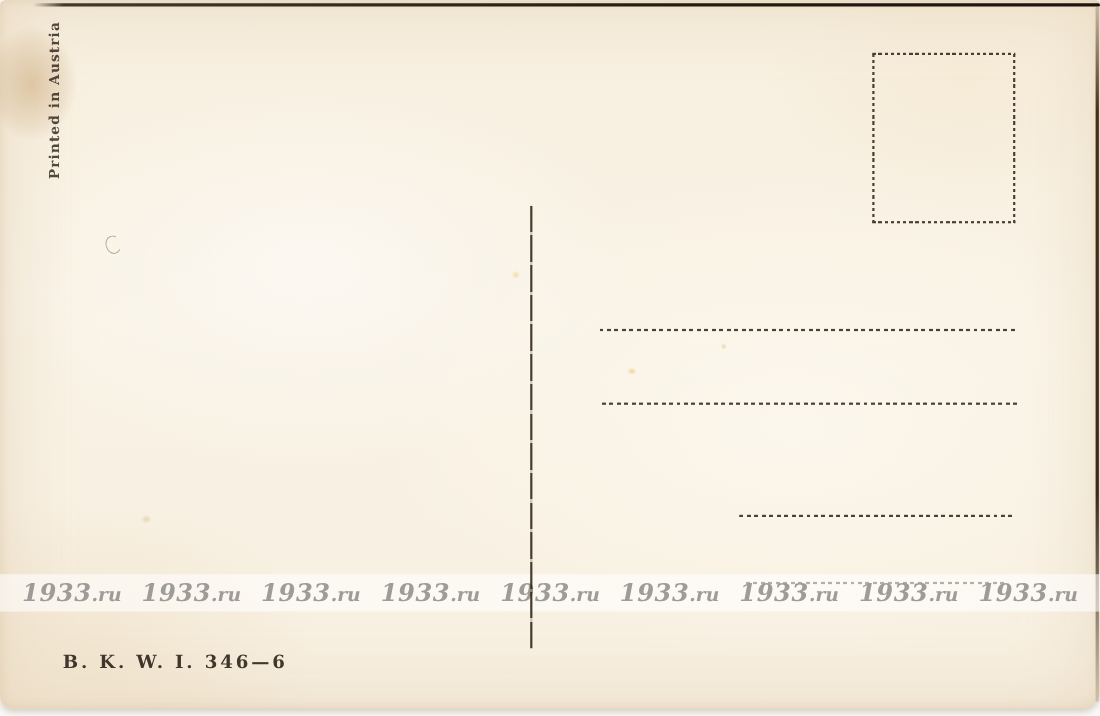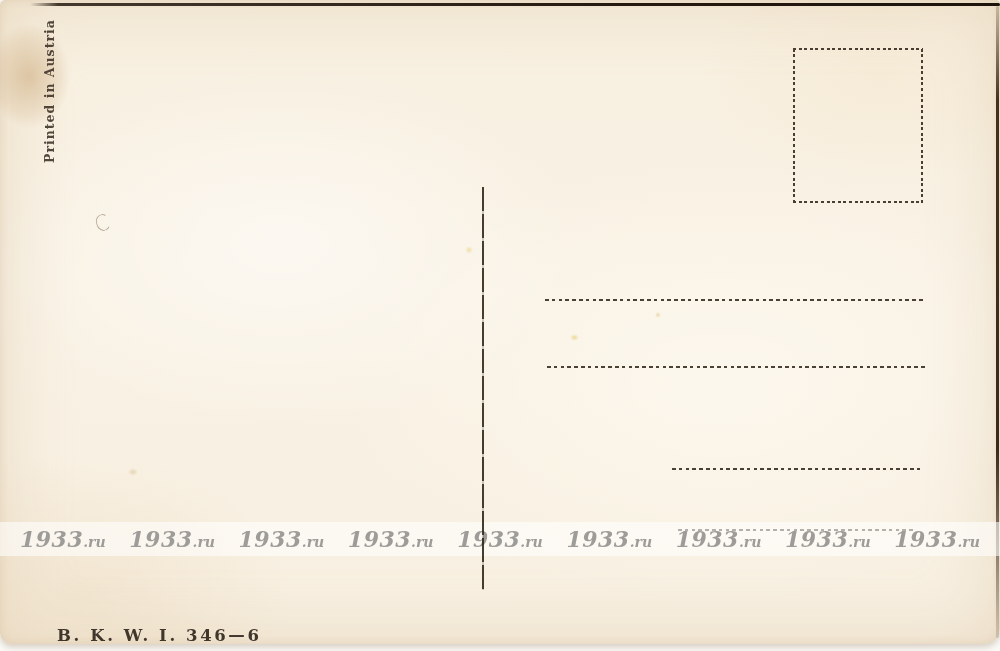--- a/index.html
+++ b/index.html
@@ -120,31 +120,30 @@
   .wm {
     position: relative; z-index: 6;
     font-style: italic;
     font-weight: 700;
     color: #9e9c98;
     white-space: nowrap;
     line-height: 1;
     letter-spacing: 0.5px;
   }
   .wm .num { font-size: 22px; }
-  .wm .sfx { font-size: 14px; letter-spacing: 0; }
+  .wm .sfx { font-size: 17px; letter-spacing: 0; }
 
   
   .publisher {
     position: absolute; left: 57px; top: 592px;
     font-size: 16.5px;
     font-weight: 700;
     letter-spacing: 2.6px;
     color: #2e241a;
     opacity: 0.9;
-    margin-top: 34px;
   }
 </style>
 </head>
 <body>
 
 <div class="scene">
   <div class="card">
 
     <div class="edge-top"></div>
     <div class="edge-right"></div>

